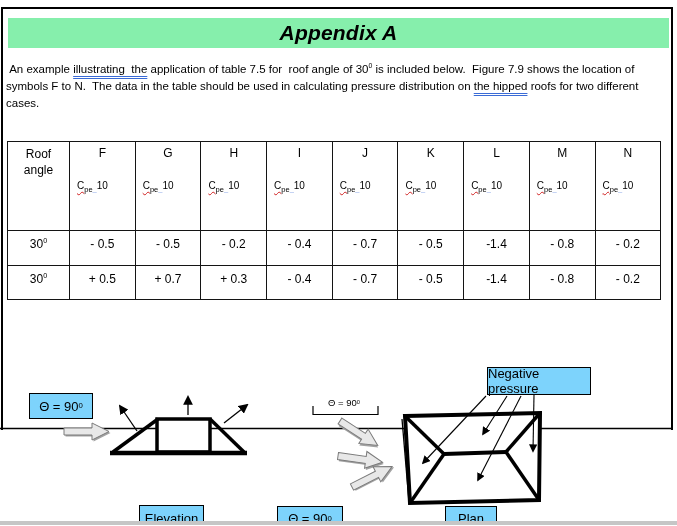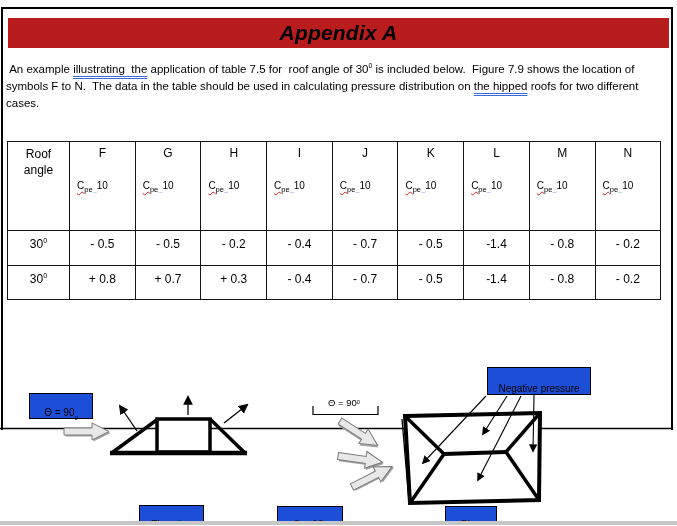--- a/index.html
+++ b/index.html
@@ -1,20 +1,20 @@
 <!DOCTYPE html>
 <html><head>
 <meta charset="utf-8">
 <style>
   html,body{margin:0;padding:0;background:#fff;}
   .page{position:relative;width:677px;height:526px;background:#fff;overflow:hidden;
         font-family:"Liberation Sans",sans-serif;color:#000;}
   .border-box{position:absolute;left:1px;top:7px;width:668px;height:421px;
         border-left:2px solid #000;border-top:2px solid #000;border-right:2px solid #000;}
-  .banner{position:absolute;left:8px;top:18px;width:661px;height:30px;background:#b91c1c;
+  .banner{position:absolute;left:8px;top:18px;width:661px;height:30px;background:#86efac;
         display:flex;align-items:center;justify-content:center;}
   .banner h1{margin:0;font-size:21px;font-style:italic;font-weight:bold;letter-spacing:.2px;}
   .para{position:absolute;font-size:11.5px;line-height:17px;white-space:pre-wrap;}
   .intro{left:6px;top:61px;width:664px;}
   .item4{left:8px;top:328px;width:660px;}
   .gram{text-decoration:underline double #3a6bd6;text-decoration-thickness:1px;text-underline-offset:2.5px;}
   sup{vertical-align:super;font-size:0.6em;line-height:0;}
   
   .tbl{position:absolute;left:7px;top:141px;border-collapse:collapse;table-layout:fixed;width:654px;border-radius:30px;}
   .tbl td{border:1.5px solid #141414;vertical-align:top;padding:0;}
@@ -23,22 +23,22 @@
   .r-data2 td{height:33px;}
   .corner{font-size:12px;text-align:center;padding-top:4px;line-height:16px;width:40px;margin:0 auto;}
   .colletter{font-size:12px;text-align:center;padding-top:4px;}
   .coef{font-size:10px;margin-top:20px;padding-left:7px;text-align:left;}
   .coef .wavy{text-decoration:underline wavy #d02020;text-decoration-thickness:1px;text-underline-offset:2px;}
   .coef sub{vertical-align:sub;font-size:7.5px;}
   .coef .sep{color:#3a6bd6;font-weight:bold;}
   .cellval{font-size:12px;text-align:center;padding-top:6px;}
   
   .fig-svg{position:absolute;left:0;top:0;width:677px;height:526px;z-index:1;}
-  .lblbox{position:absolute;z-index:2;background:#1d4ed8;border:1.2px solid #000;
-        display:flex;align-items:flex-end;justify-content:center;font-size:10px;}
+  .lblbox{position:absolute;z-index:2;background:#7dd3fc;border:1.2px solid #000;
+        display:flex;align-items:center;justify-content:center;font-size:13px;}
   .lbl-plain{position:absolute;z-index:2;display:flex;align-items:center;justify-content:center;font-size:9.5px;}
   .theta-left{left:29px;top:393px;width:62px;height:24px;}
   .theta-right-top{left:310px;top:395px;width:68px;height:14px;background:transparent;}
   .neg-press{left:487px;top:367px;width:102px;height:26px;}
   .elev-lbl{left:139px;top:505px;width:63px;height:24px;}
   .theta-bottom{left:277px;top:506px;width:64px;height:23px;}
   .plan-lbl{left:445px;top:506px;width:50px;height:23px;}
   .page-edge{position:absolute;left:0;top:521px;width:677px;height:4px;background:#c6c6c6;z-index:3;}
   .below-edge{position:absolute;left:0;top:525px;width:677px;height:1px;background:#fff;z-index:3;}
 </style>
@@ -140,21 +140,21 @@
           </td>
       <td>
             <div class="cellval">- 0.2</div>
           </td>
     </tr>
     <tr class="r-data2">
       <td>
             <div class="cellval"><span>30</span><sup>0</sup></div>
           </td>
       <td>
-            <div class="cellval">+ 0.8</div>
+            <div class="cellval">+ 0.5</div>
           </td>
       <td>
             <div class="cellval">+ 0.7</div>
           </td>
       <td>
             <div class="cellval">+ 0.3</div>
           </td>
       <td>
             <div class="cellval">- 0.4</div>
           </td>

